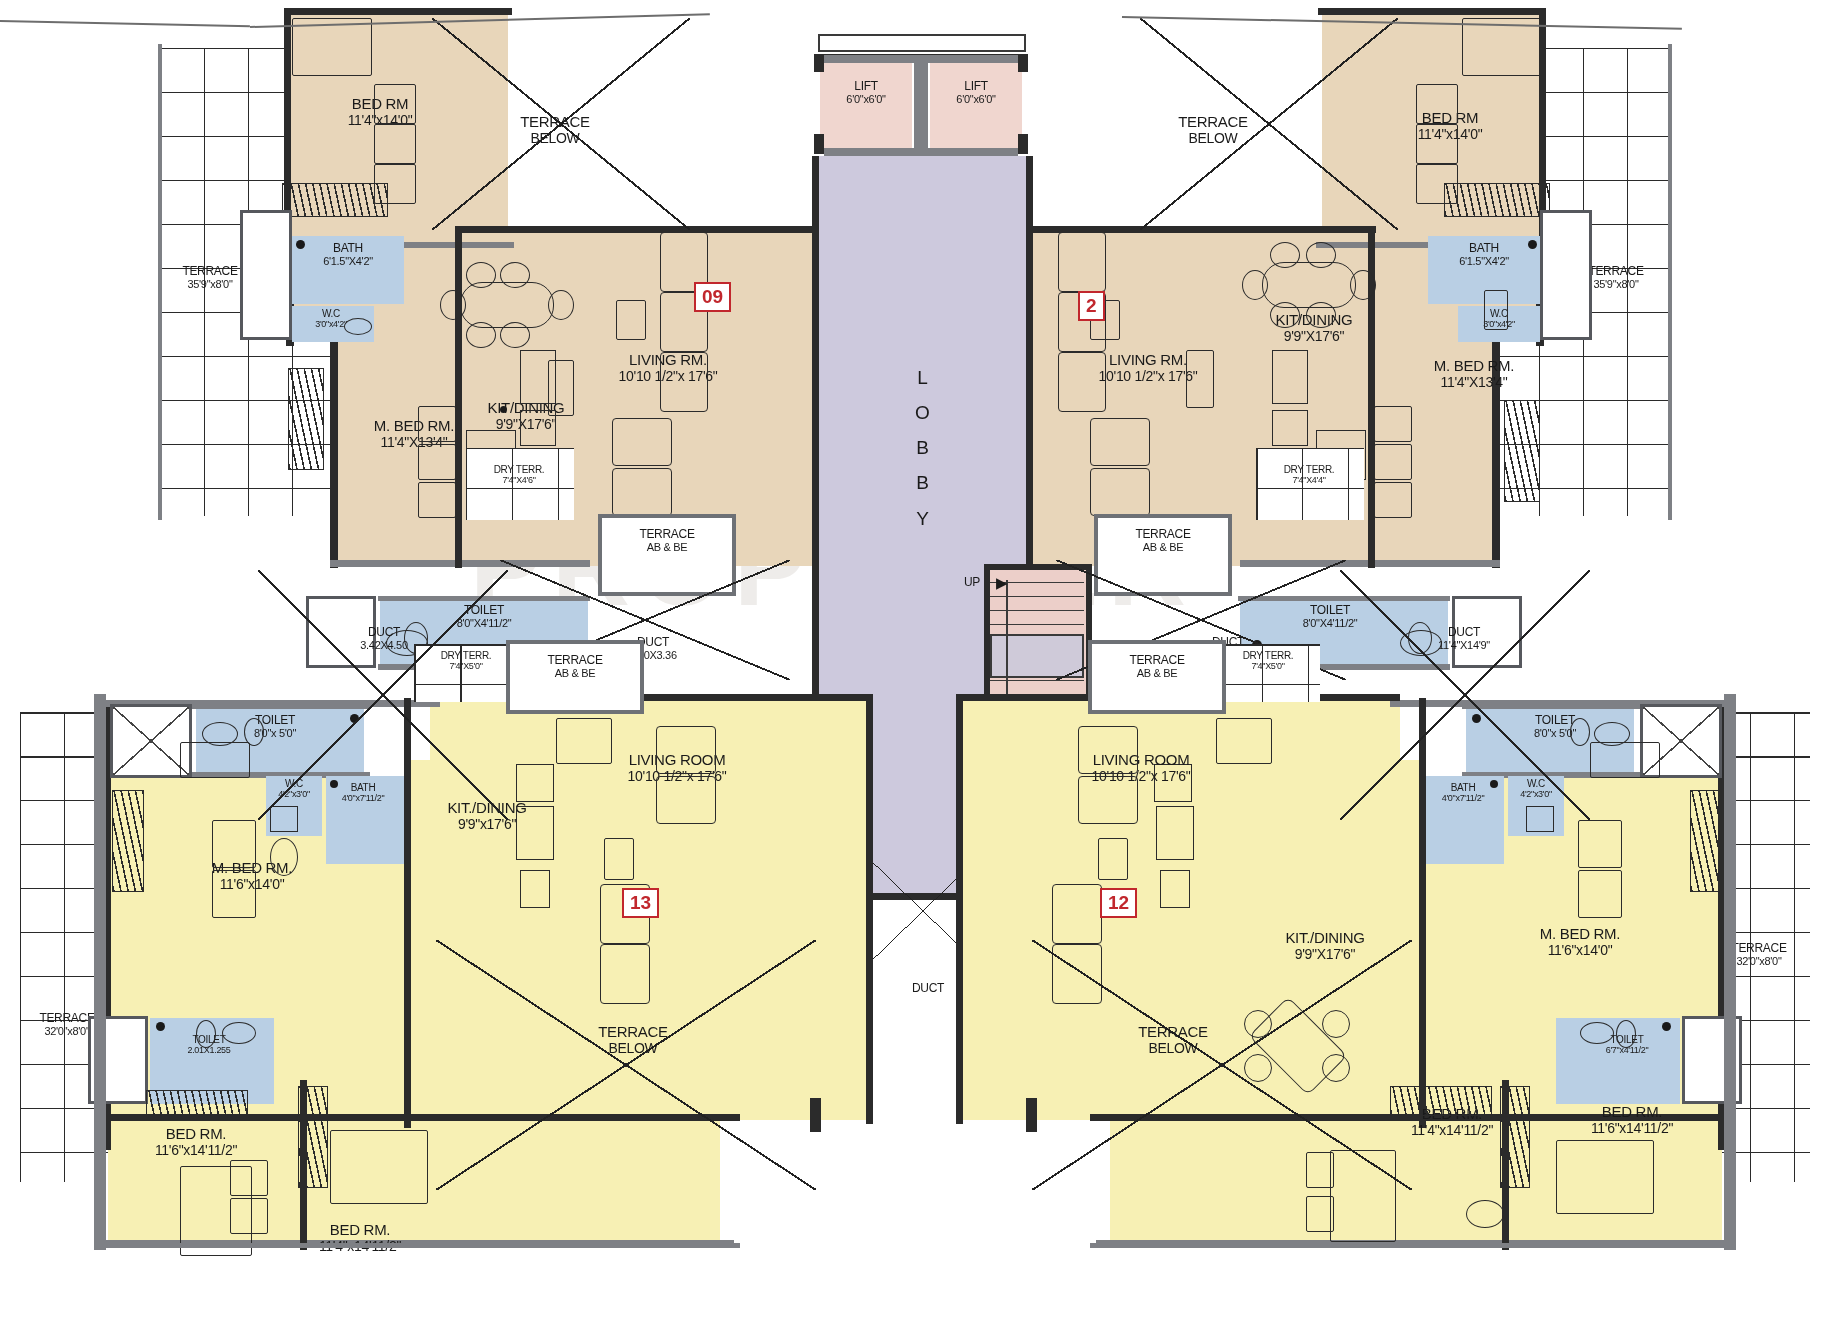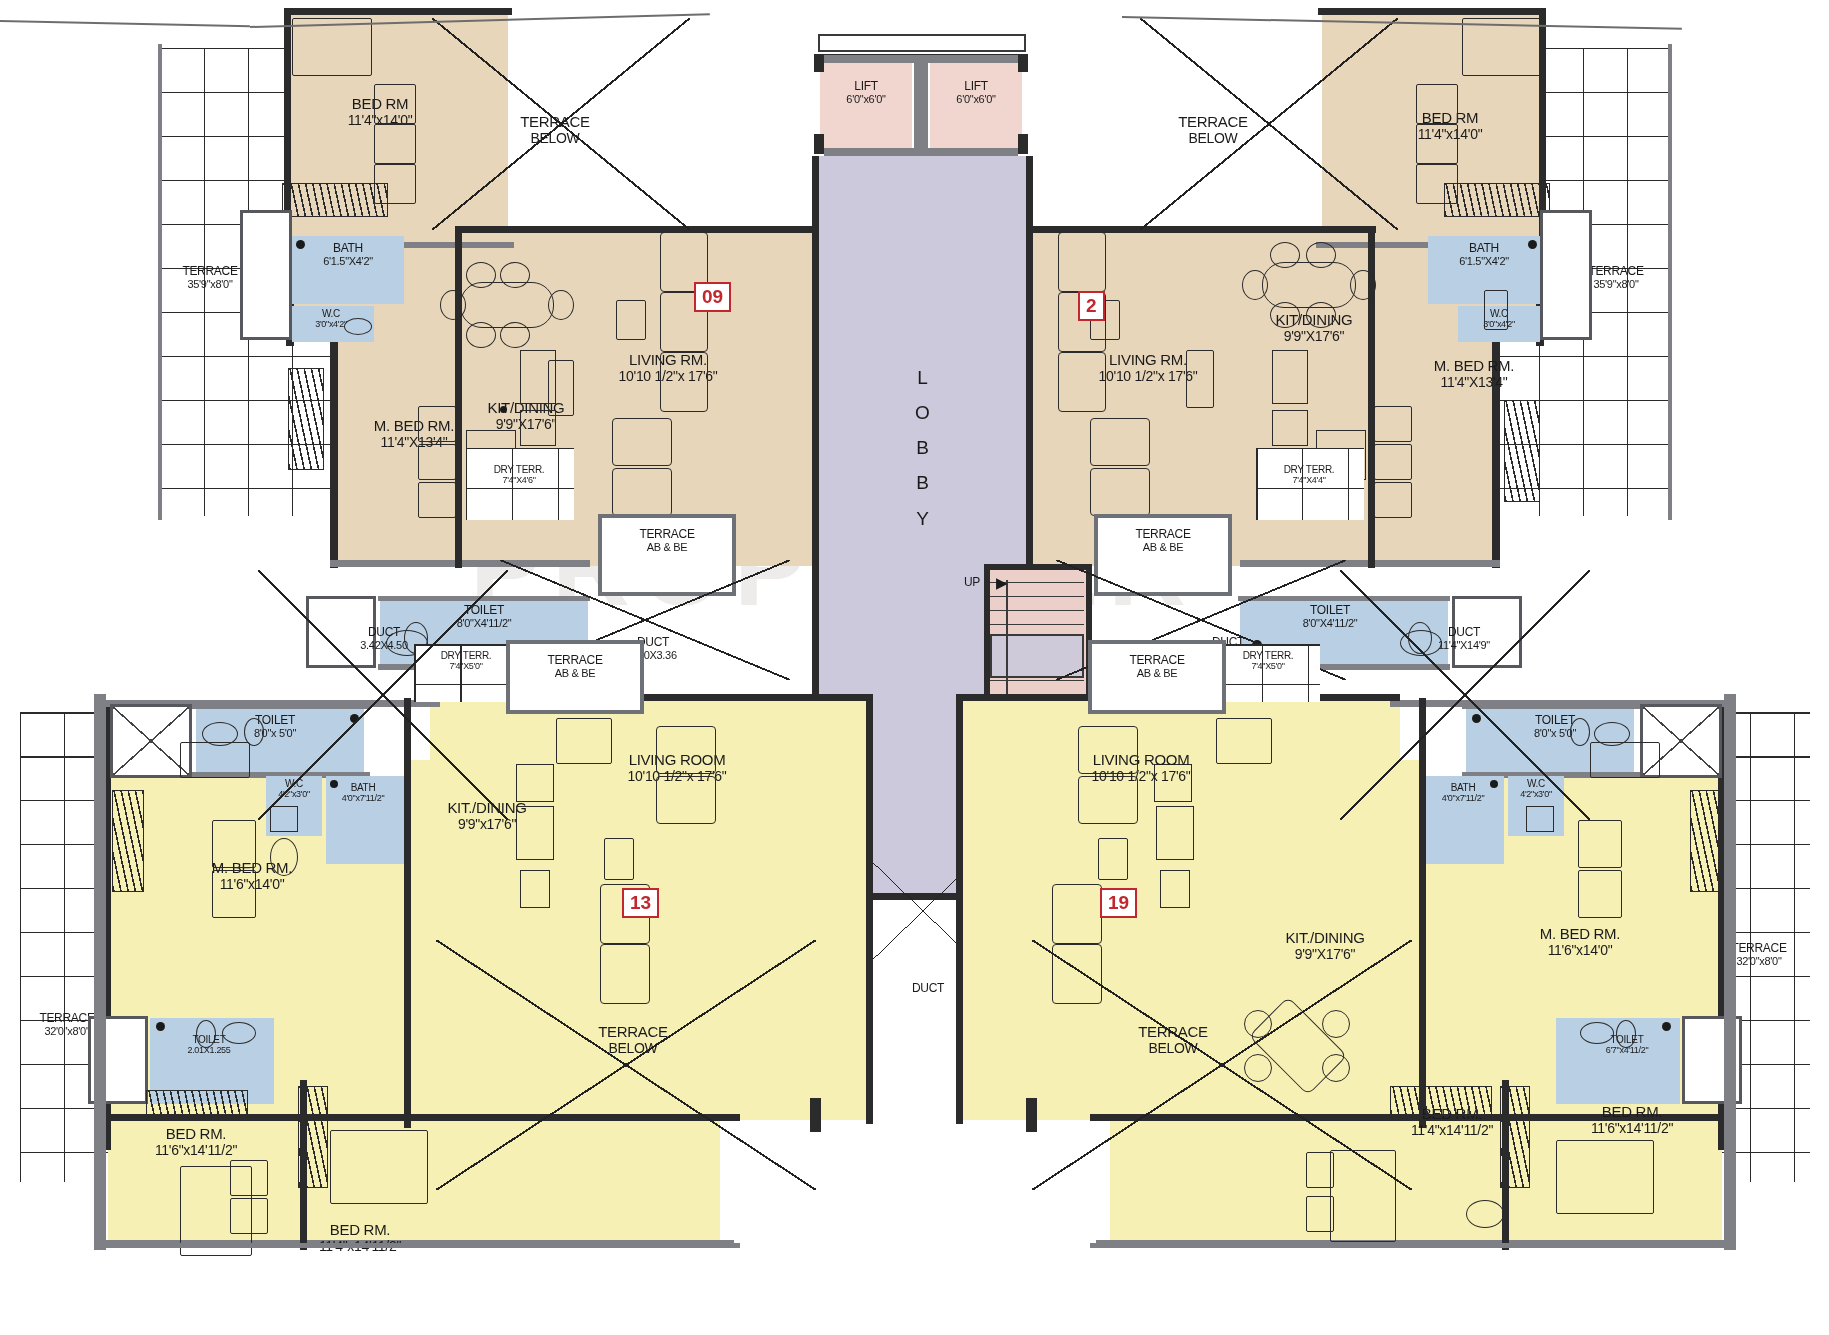--- a/index.html
+++ b/index.html
@@ -656,21 +656,21 @@
 
   <div class="lbl" style="left:1552px;top:1104px;width:160px;">
     <span class="n">BED RM.</span>
     <span class="d">11'6"x14'11/2"</span>
   </div>
   <div class="bedhatch" style="left:1500px;top:1086px;width:28px;height:100px;"></div>
   <div class="fo" style="left:1556px;top:1140px;width:96px;height:72px;"></div>
   <div class="wd" style="left:1502px;top:1080px;width:7px;height:170px;"></div>
   <div class="fcirc" style="left:1466px;top:1200px;width:36px;height:26px;"></div>
 
-  <div class="unum" style="left:1100px;top:888px;">19</div>
+  <div class="unum" style="left:1100px;top:888px;">12</div>
 
   <div class="xvoid" style="left:436px;top:940px;width:380px;height:250px;"></div>
   <div class="lbl" style="left:568px;top:1024px;width:130px;">
     <span class="n">TERRACE</span>
     <span class="d">BELOW</span>
   </div>
   <div class="xvoid" style="left:1032px;top:940px;width:380px;height:250px;"></div>
   <div class="lbl" style="left:1108px;top:1024px;width:130px;">
     <span class="n">TERRACE</span>
     <span class="d">BELOW</span>

